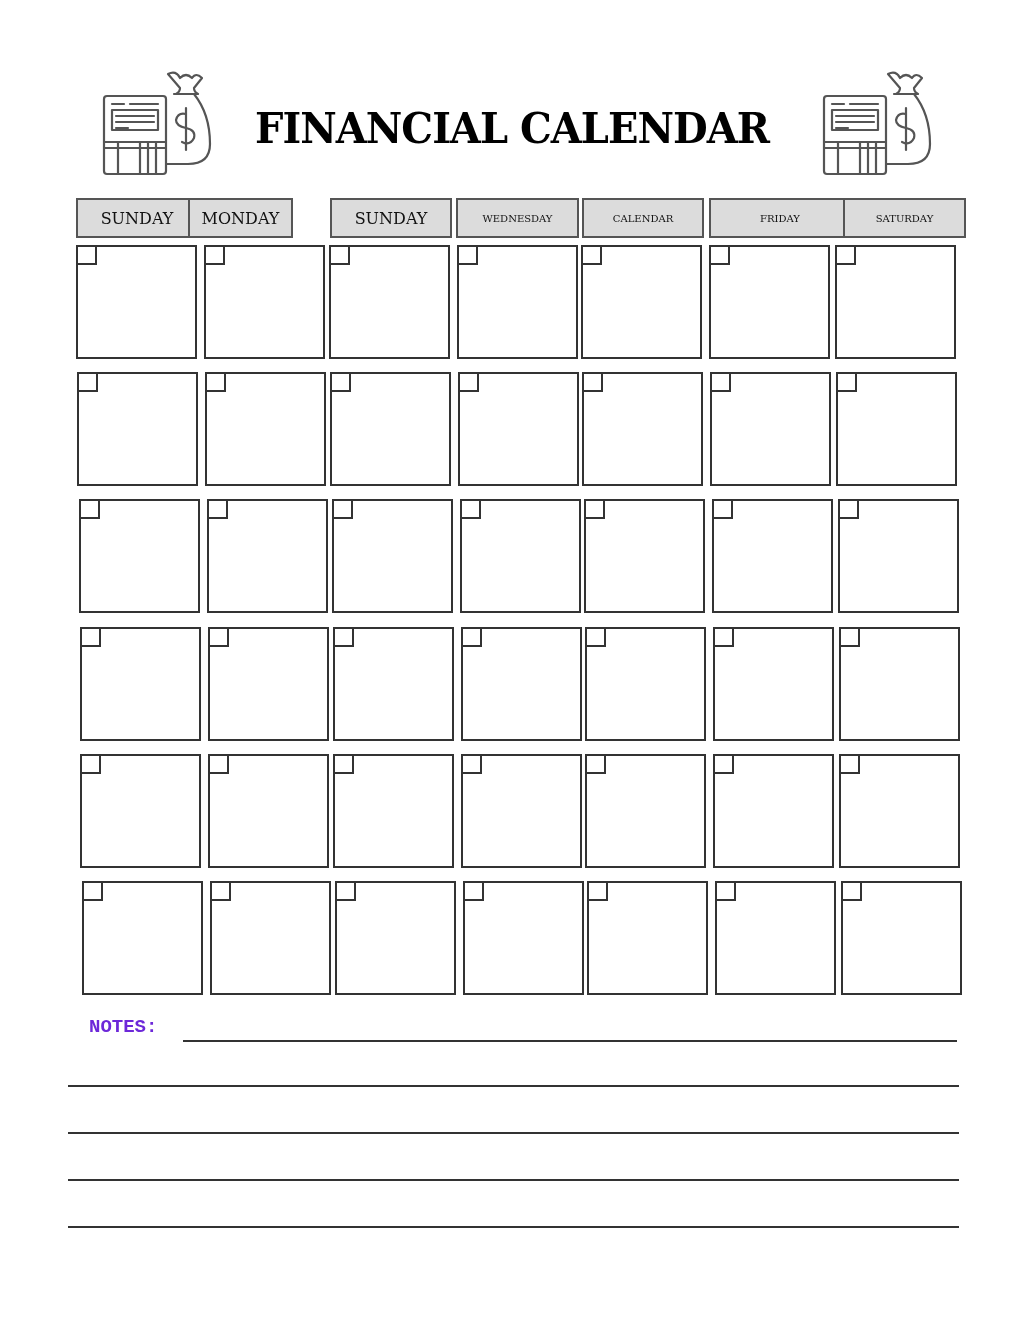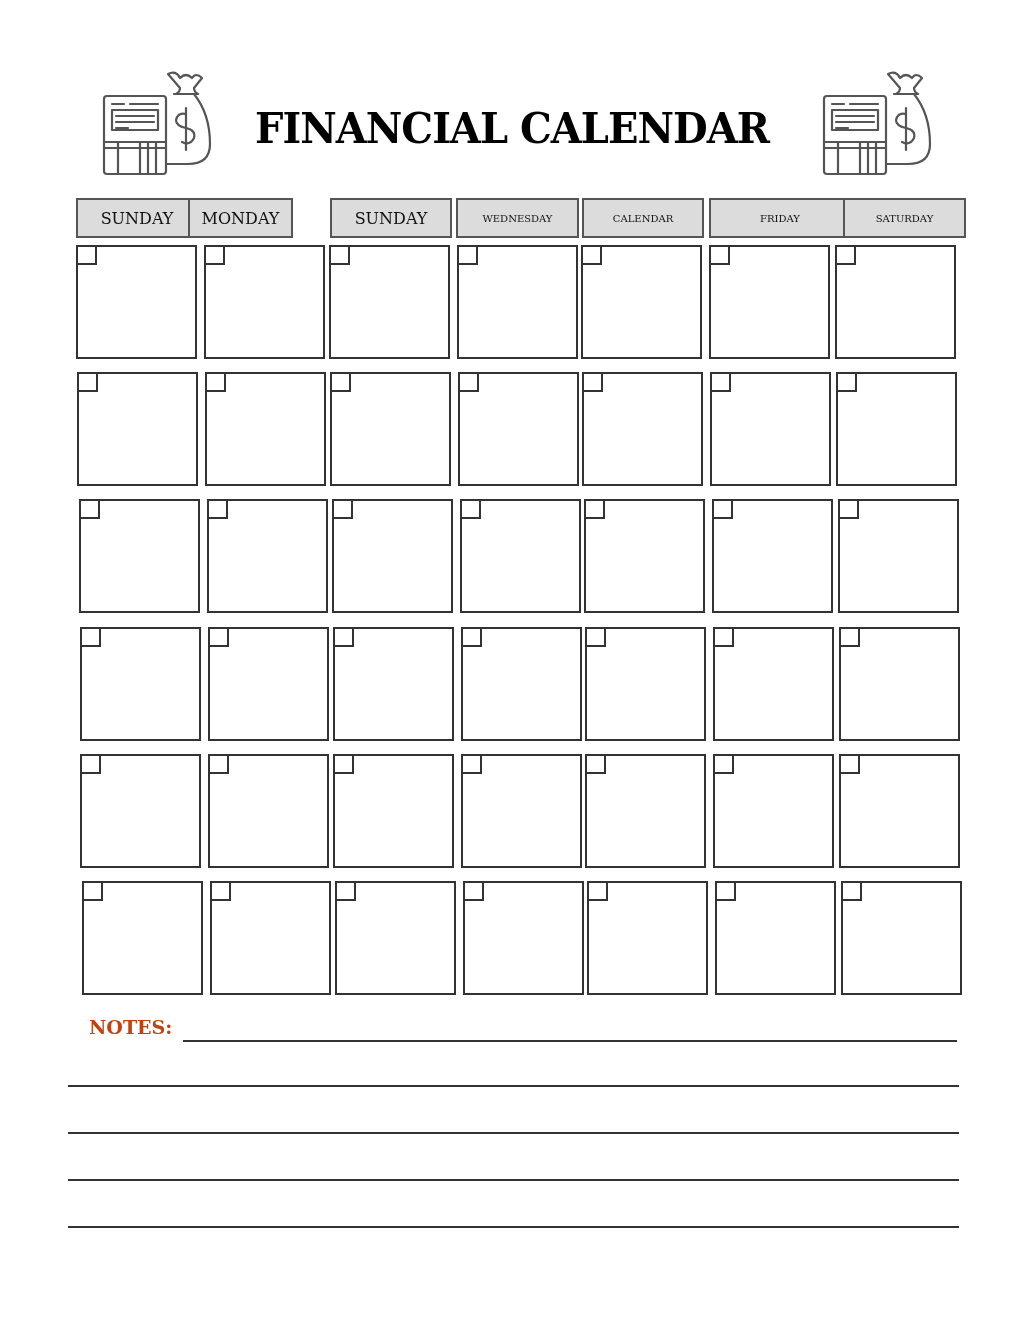--- a/index.html
+++ b/index.html
@@ -5,21 +5,21 @@
   html,body{margin:0;padding:0;background:#fff;}
   body{width:1024px;height:1326px;position:relative;overflow:hidden;font-family:"DejaVu Serif","Liberation Serif",serif;color:#111;}
   .title{position:absolute;left:230px;top:104px;width:564px;text-align:center;font-family:"DejaVu Serif",serif;font-weight:900;font-size:40px;letter-spacing:-1px;color:#000;transform:scaleY(1.05);}
   .icon{position:absolute;width:112px;height:112px;}
   .hdr-row{position:absolute;left:76px;top:198px;width:884px;height:42px;}
   .hdr{position:absolute;top:0;height:40px;background:#dcdcdc;border:2px solid #555;box-sizing:border-box;display:flex;align-items:center;justify-content:center;font-size:16px;color:#111;}
   .hdr.small{font-size:10px;}
   .grid-row{position:absolute;height:114px;}
   .cell{position:absolute;top:0;width:121px;height:114px;border:2px solid #333;box-sizing:border-box;background:#fff;}
   .chk{position:absolute;left:0;top:0;width:19px;height:18px;border-right:2px solid #333;border-bottom:2px solid #333;box-sizing:border-box;}
-  .notes-label{position:absolute;left:89px;top:1016px;font-weight:bold;font-size:19px;color:#c2410c;}
+  .notes-label{position:absolute;left:89px;top:1016px;font-weight:bold;font-size:19px;color:#6d28d9;font-family:Liberation Mono, monospace;}
   .line{position:absolute;height:0;border-top:2px solid #333;}
 </style>
 </head>
 <body>
 
 <svg class="icon" style="left:100px;top:66px;" viewBox="0 0 112 112" fill="none" stroke="#555" stroke-width="2.2" stroke-linejoin="round" stroke-linecap="round">
   <path d="M68 8 q8 -4 12 4 q6 -6 12 0 q4 -6 10 0 l-8 10 q0 4 4 6 l-22 0 q4 -2 4 -6 z"></path>
   <path d="M74 28 l20 0 q16 20 16 50 q0 20 -22 20 l-22 0"></path>
   <path d="M86 48 q-8 -2 -10 6 q0 6 10 8 q10 2 8 10 q-4 8 -12 4"></path>
   <line x1="86" y1="42" x2="86" y2="84"></line>

